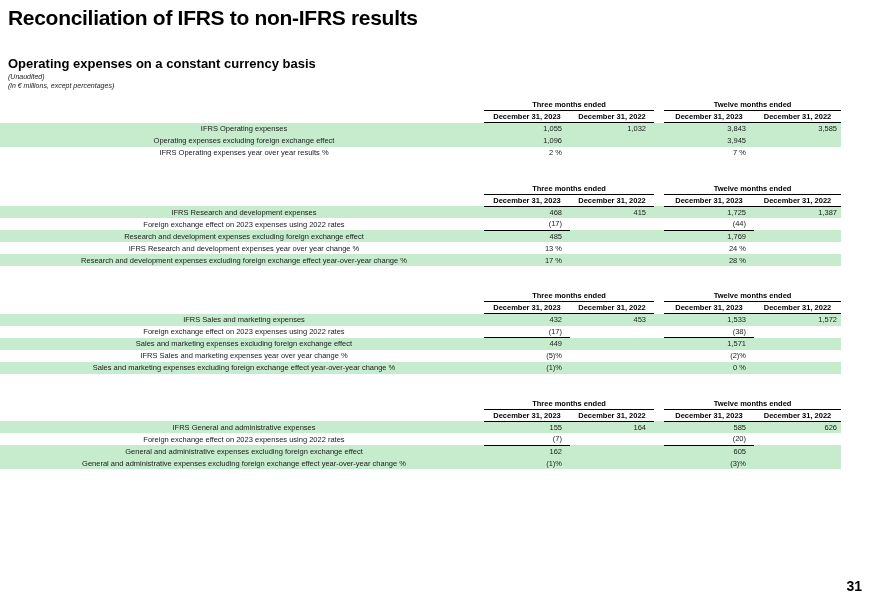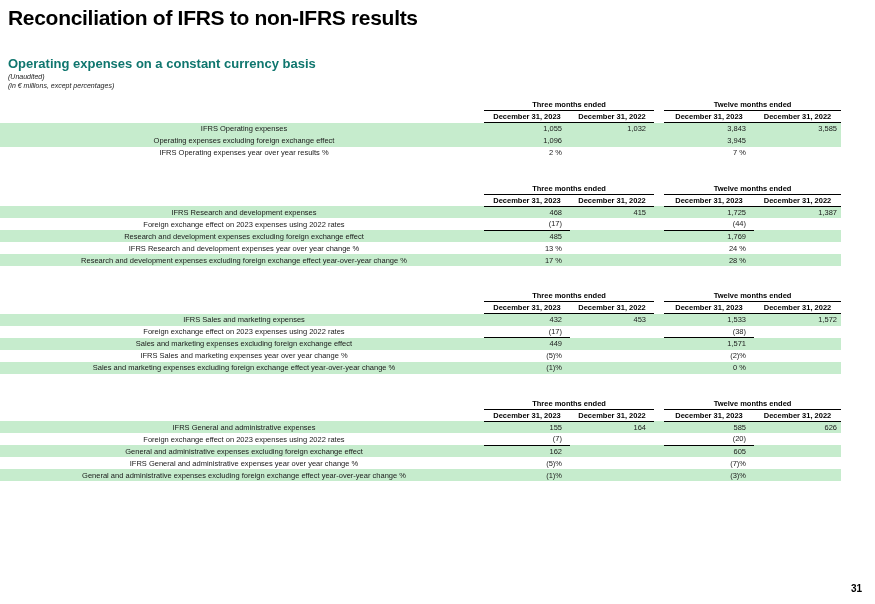--- a/index.html
+++ b/index.html
@@ -13,21 +13,21 @@
     margin: 6px 0 0 8px;
     font-size: 21px;
     font-weight: bold;
     letter-spacing: -0.3px;
     color: #000;
   }
   .section-title {
     margin: 26px 0 2px 8px;
     font-size: 13px;
     font-weight: bold;
-    color: #0f766e;
+    color: #000000;
   }
   .note {
     margin-left: 8px;
     font-size: 7px;
     font-style: italic;
     line-height: 8.5px;
     color: #222;
   }
   #tables-host { margin-top: 9px; }
   table.fin {
@@ -50,21 +50,21 @@
   th.dcol { border-bottom: 1px solid #000; }
   td.lbl { text-align: center; padding-left: 4px; }
   td.num { text-align: right; padding-right: 8px; }
   td.num.last { padding-right: 4px; }
   tr.green td { background: #c6eccd; }
   td.sub { border-bottom: 1px solid #000; }
   .page-number {
     position: absolute;
     right: 13px;
     bottom: 10px;
-    font-size: 10px;
+    font-size: 14px;
     font-weight: bold;
     color: #000;
   }
 </style>
 </head>
 <body>
 
 <h1 class="page-title">Reconciliation of IFRS to non-IFRS results</h1>
 <h2 class="section-title">Operating expenses on a constant currency basis</h2>
 <div class="note">(Unaudited)</div>
@@ -305,28 +305,20 @@
         <td class="num last"></td>
       </tr>
       <tr class="green">
         <td class="lbl">General and administrative expenses excluding foreign exchange effect</td>
         <td class="num">162</td>
         <td class="num"></td>
         <td></td>
         <td class="num">605</td>
         <td class="num last"></td>
       </tr>
-      <tr>
-        <td class="lbl">IFRS General and administrative expenses year over year change %</td>
-        <td class="num">(5)%</td>
-        <td class="num"></td>
-        <td></td>
-        <td class="num">(7)%</td>
-        <td class="num last"></td>
-      </tr>
       <tr class="green">
         <td class="lbl">General and administrative expenses excluding foreign exchange effect year-over-year change %</td>
         <td class="num">(1)%</td>
         <td class="num"></td>
         <td></td>
         <td class="num">(3)%</td>
         <td class="num last"></td>
       </tr>
     </tbody>
   </table>

